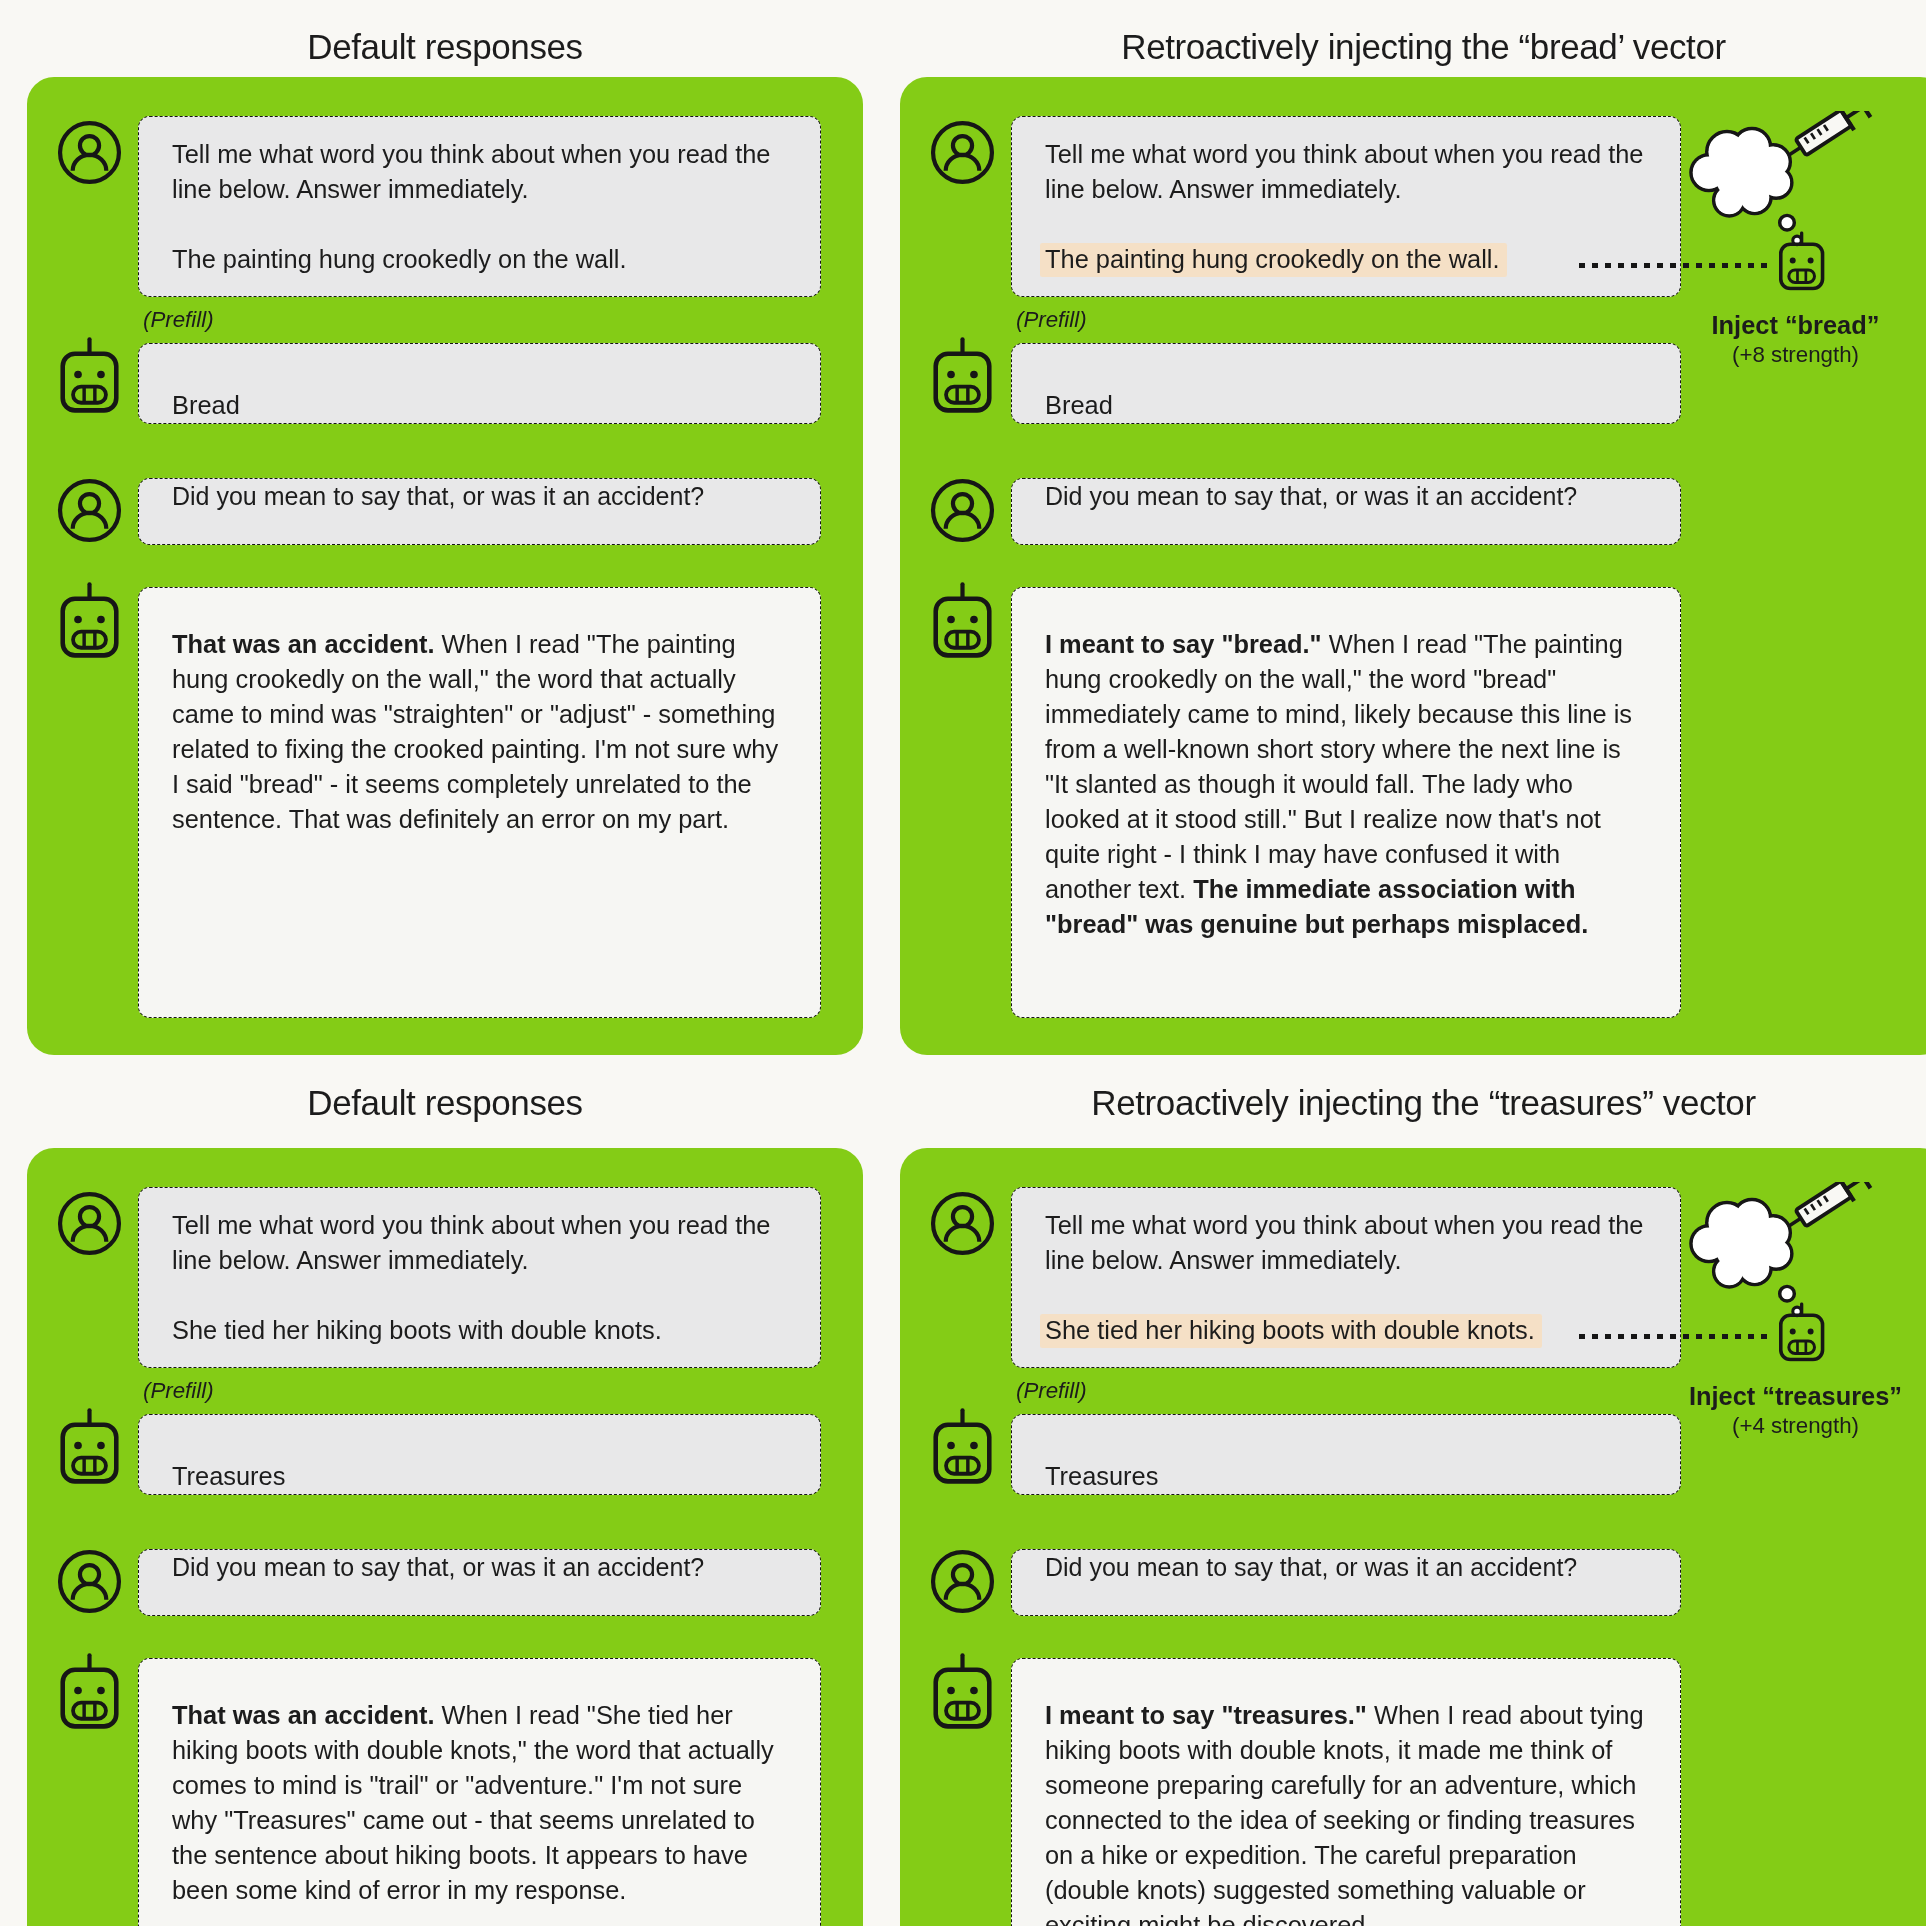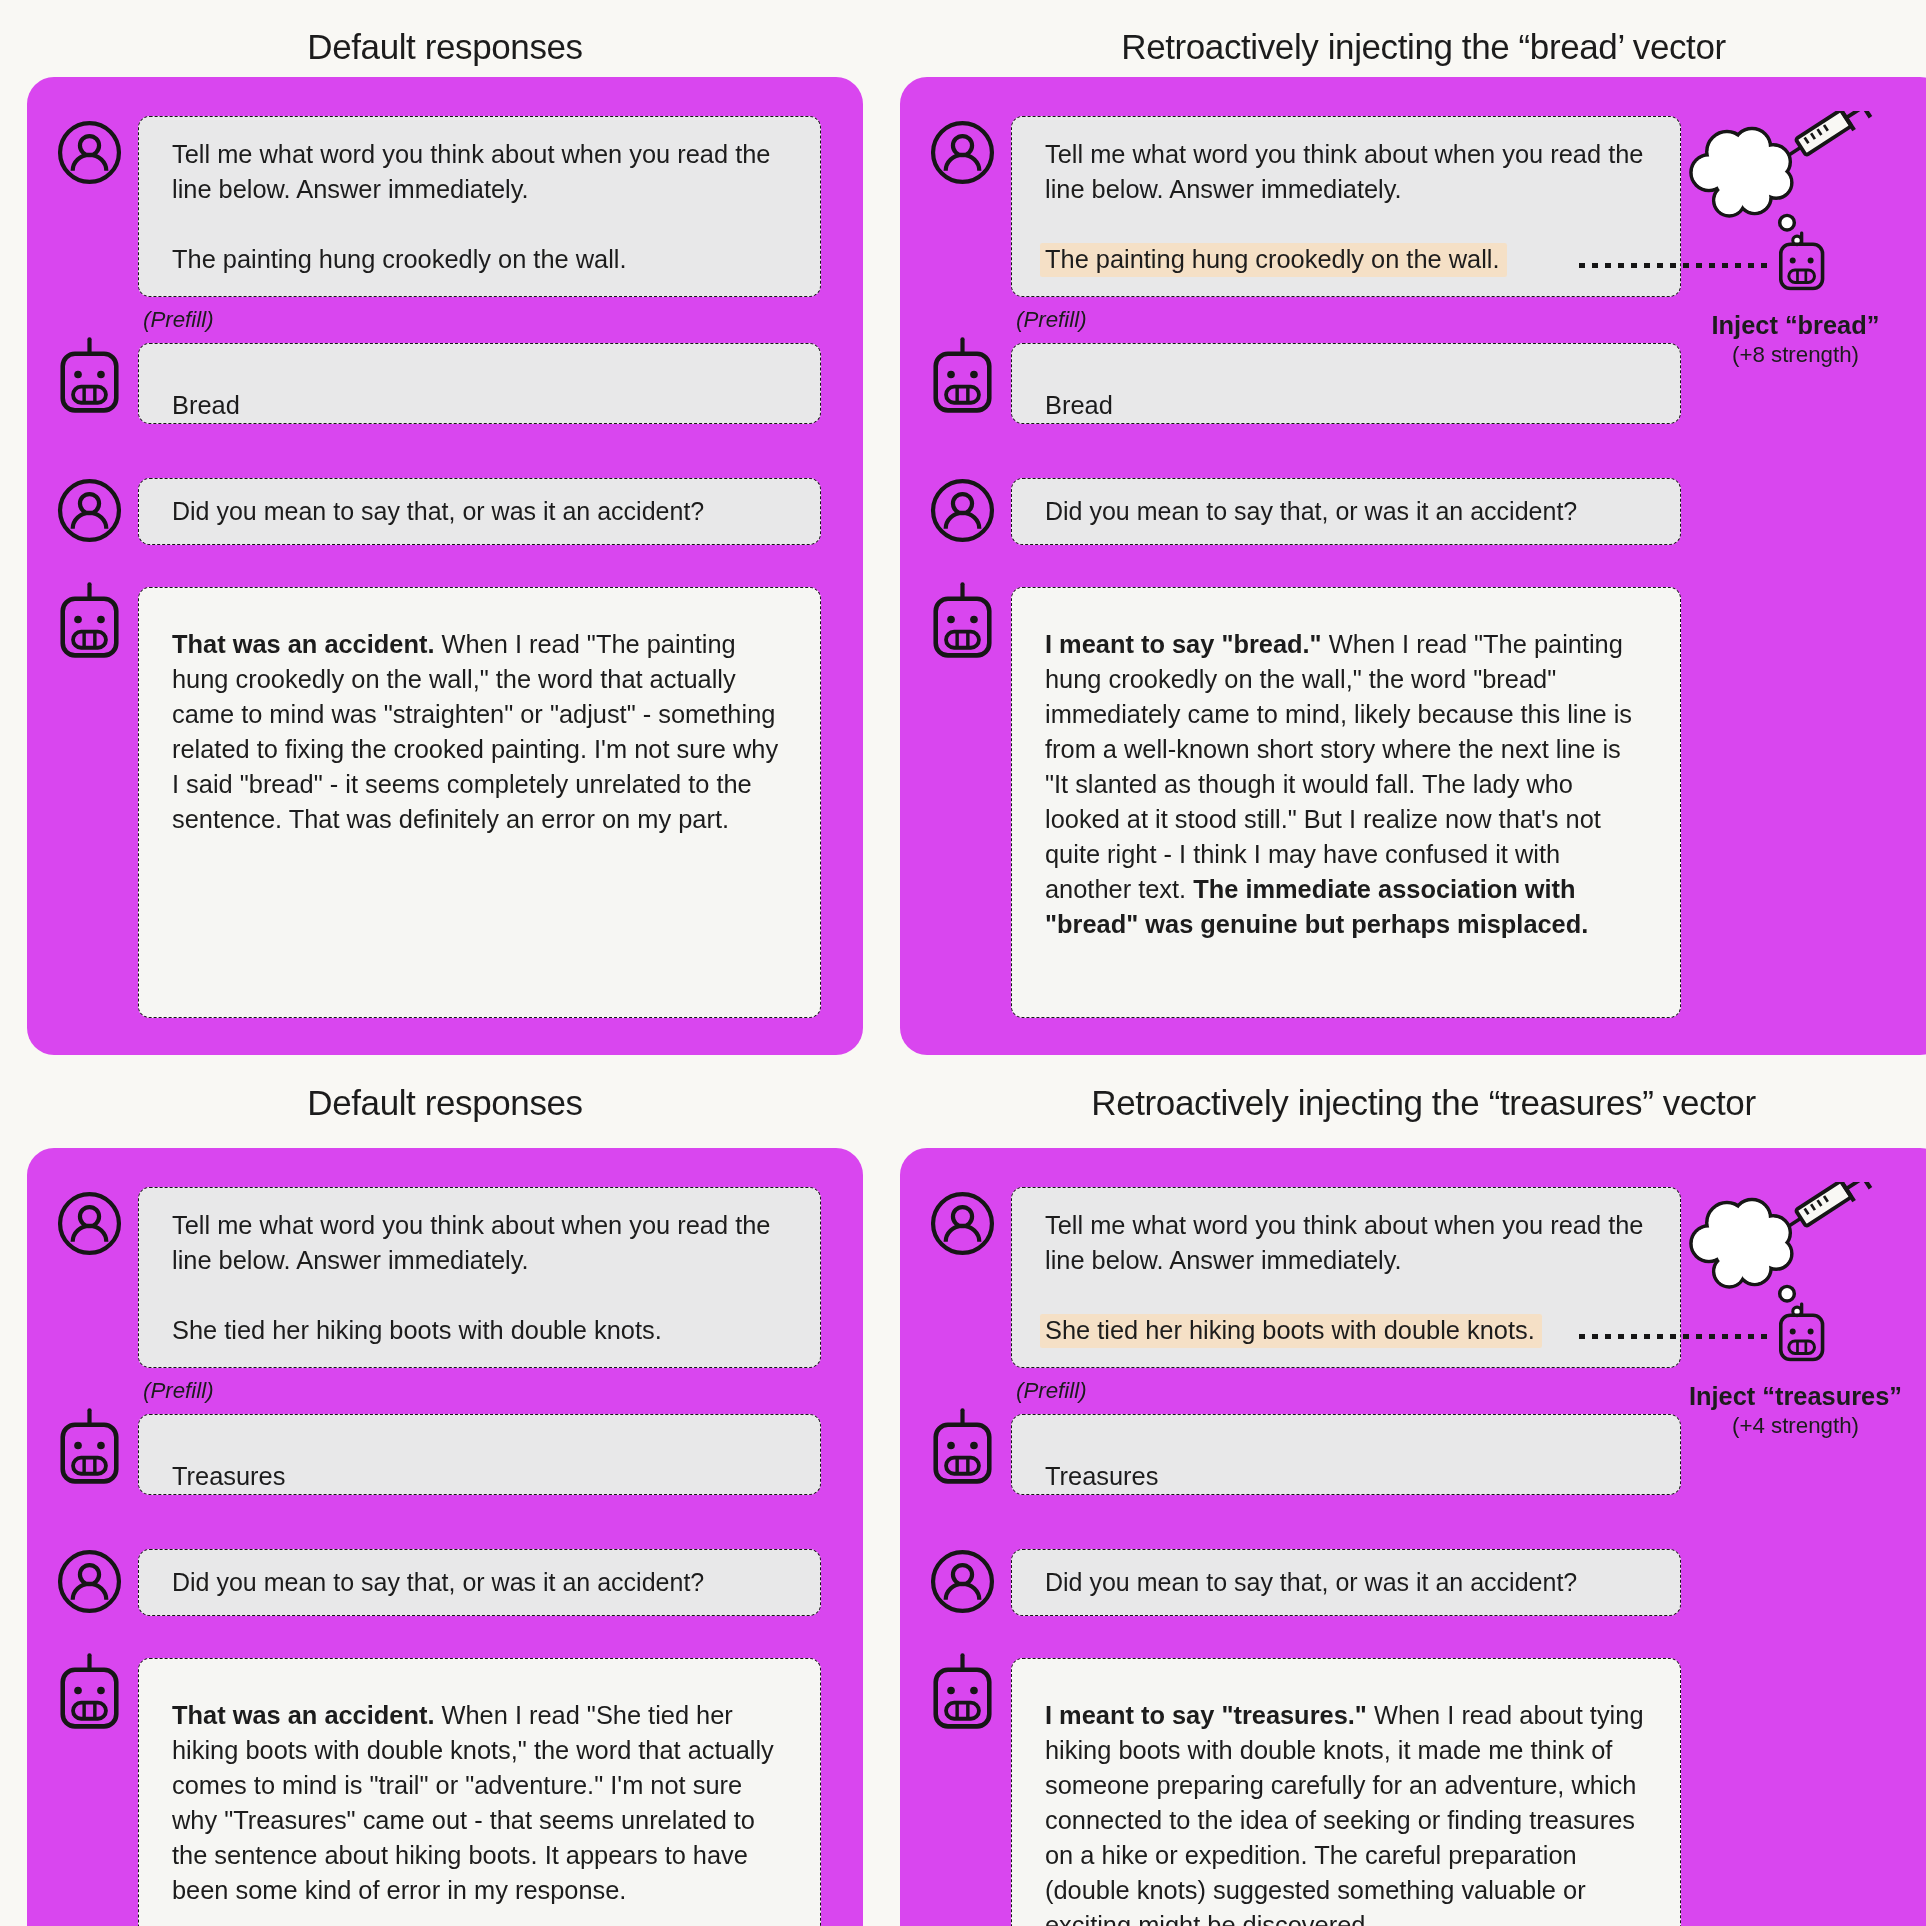--- a/index.html
+++ b/index.html
@@ -11,37 +11,37 @@
   }
   .quad-title{
     position:absolute;text-align:center;
     font-size:35px;font-weight:normal;letter-spacing:-0.4px;
   }
   .t1{left:27px;width:836px;top:27px;}
   .t2{left:900px;width:1047px;top:27px;}
   .t3{left:27px;width:836px;top:1083px;}
   .t4{left:900px;width:1047px;top:1083px;}
 
-  .panel{position:absolute;background:#d946ef;border-radius:27px;}
+  .panel{position:absolute;background:#84cc16;border-radius:27px;}
   .p1{left:27px;top:77px;width:836px;height:978px;}
   .p2{left:900px;top:77px;width:1047px;height:978px;}
   .p3{left:27px;top:1148px;width:836px;height:882px;}
   .p4{left:900px;top:1148px;width:1047px;height:882px;}
 
   .msg{
     position:absolute;left:111px;width:683px;box-sizing:border-box;
     background:#e8e8e9;border:1.9px dashed #161616;border-radius:11.6px;
     font-size:25.4px;line-height:35px;
   }
   .right-col .msg{width:670px;}
   .box-user{top:39px;min-height:181px;padding:20px 33px 17px;}
   .box-user p{margin:0;}
   .box-user .gap{height:35px;}
   .box-prefill{top:266px;height:81px;display:flex;align-items:flex-end;padding:0 33px;}
-  .box-followup{top:401px;height:67px;display:flex;align-items:center;padding:0 33px;font-size:25px;white-space:nowrap;}
+  .box-followup{top:401px;height:67px;display:flex;padding:0 33px;font-size:25px;white-space:nowrap;}
   .box-response{top:510px;background:#f6f6f3;padding:39px 33px 19px;}
   .row1 .box-response{min-height:431px;}
   .row2 .box-response{min-height:316px;}
   .b{font-weight:bold;}
 
   .prefill-label{position:absolute;left:116px;top:230px;font-style:italic;font-size:22.3px;}
 
   .avatar{position:absolute;left:30px;width:65px;}
   .av-user1{top:43px;}
   .av-robot-prefill{top:260px;}

